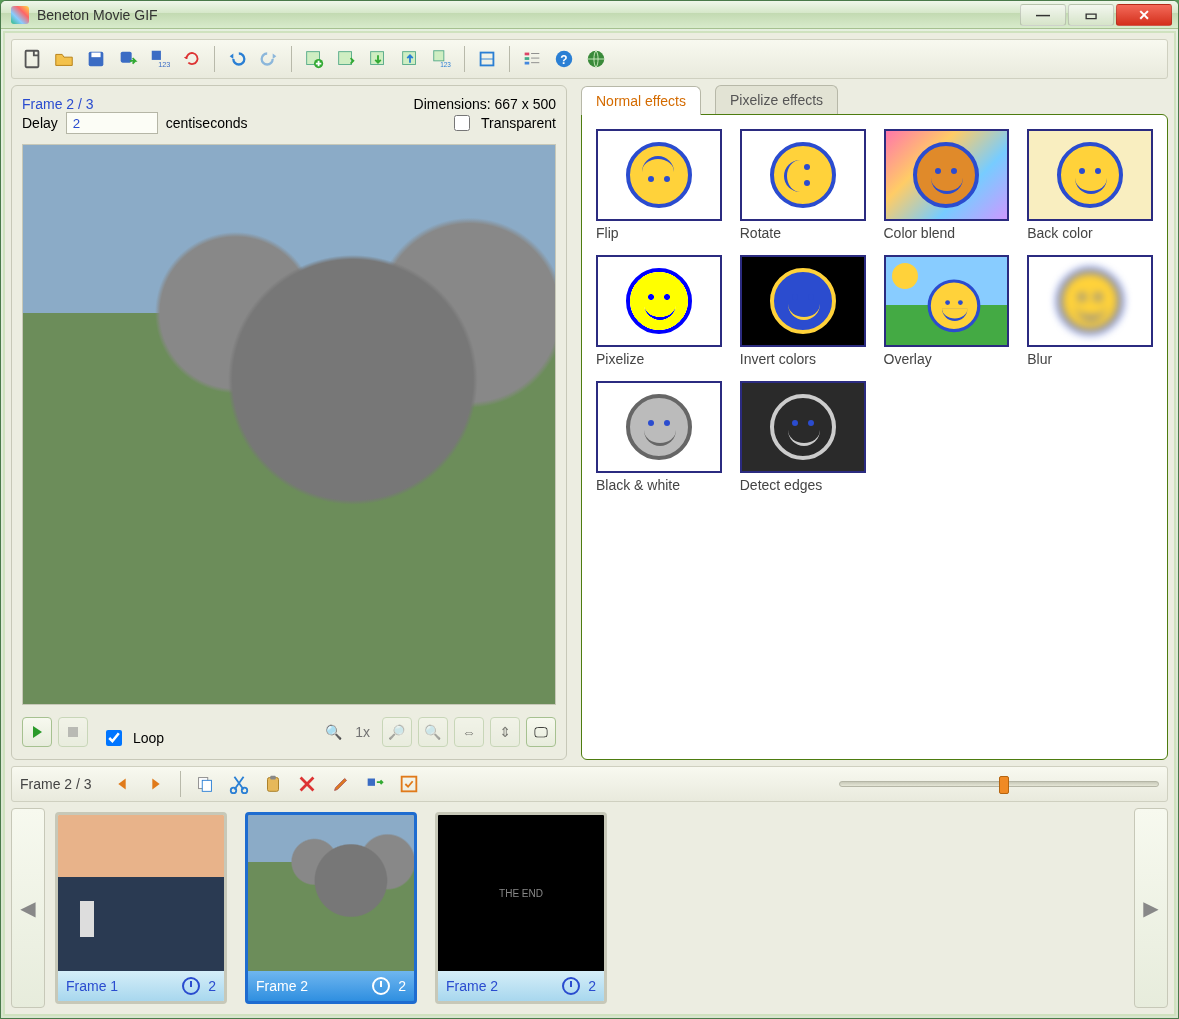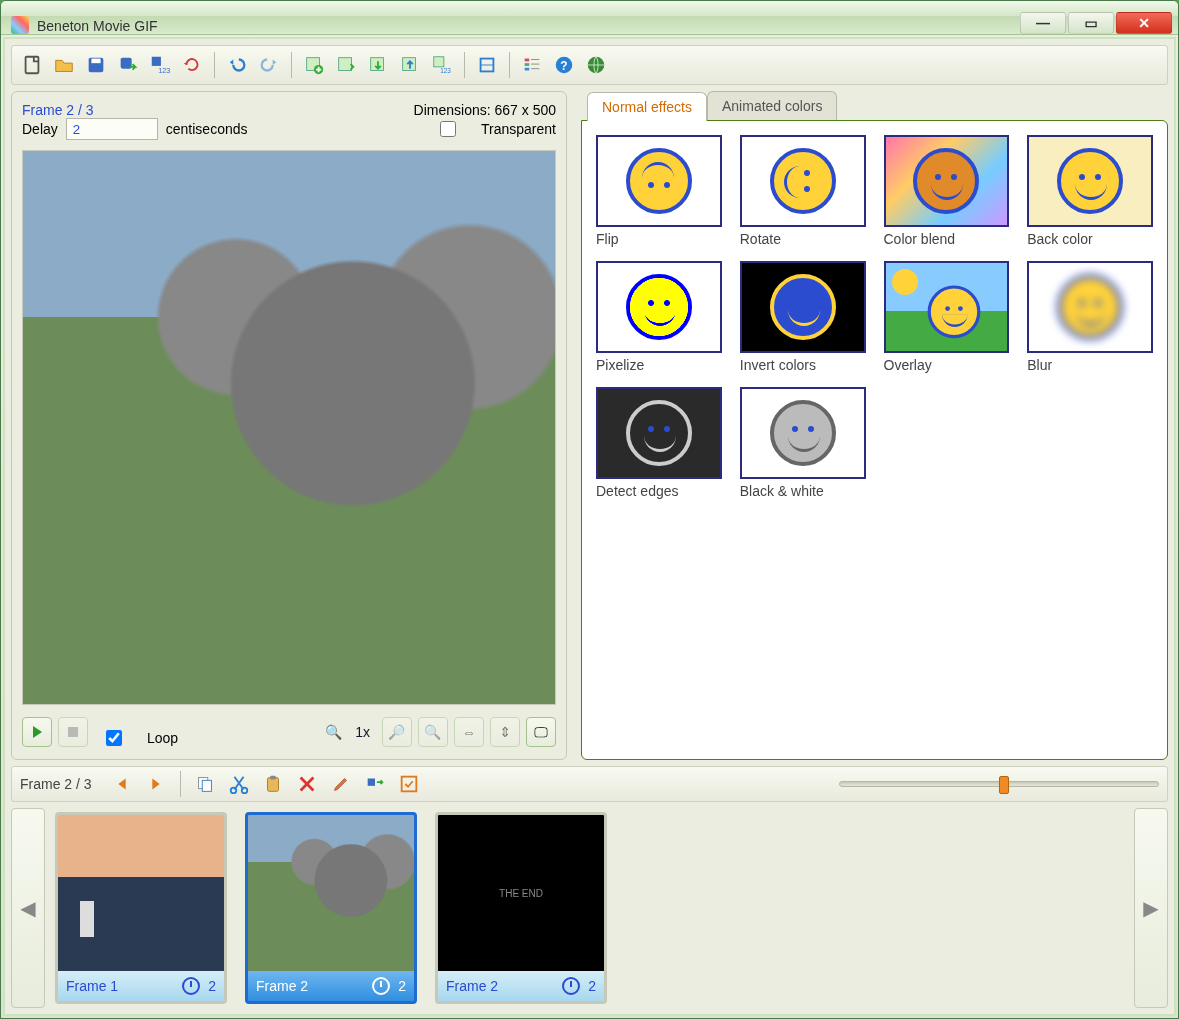--- a/index.html
+++ b/index.html
@@ -16,24 +16,24 @@
     background: linear-gradient(#e6f0e0, #d8e5ce);
     border: 1px solid #4a7a4a;
     border-radius: 6px 6px 0 0;
     box-shadow: 0 4px 20px rgba(0,0,0,.3);
     display: flex;
     flex-direction: column;
     overflow: hidden;
   }
   
   .titlebar {
-    height: 34px;
+    height: 28px;
     background: linear-gradient(#f0f7eb, #d5e7c8 45%, #c3dab2 46%, #d8ebcb);
     display: flex;
-    align-items: flex-end;
+    align-items: center;
     padding: 0 6px 0 10px;
     border-bottom: 1px solid #a6c190;
   }
   .titlebar .app-icon {
     width: 18px; height: 18px;
     background: linear-gradient(45deg,#3b8,#8cf,#f66,#fd4);
     border-radius: 3px;
     margin-right: 8px;
   }
   .titlebar .title { flex: 1; color: #333; }
@@ -79,21 +79,21 @@
     border:1px solid #c7c8b8;border-radius:6px;
     background:#ecede1;
     padding:10px;
     display:flex;flex-direction:column;
   }
   .pp-head{display:flex;justify-content:space-between;align-items:center;}
   .pp-head .fr{color:#2a4ccf;font-weight:500;}
   .pp-row{display:flex;align-items:center;gap:8px;justify-content:space-between;}
   .pp-row .left{display:flex;align-items:center;gap:8px;}
   .delay-input{width:92px;height:22px;border:1px solid #b5b6a6;background:#fcfdf6;padding:2px 6px;color:#2a4ccf;font-weight:500;}
-  .chk{display:flex;align-items:center;gap:22px;}
+  .chk{display:flex;align-items:center;gap:8px;}
   .chk input{width:16px;height:16px;}
   .preview-img{
     flex:1;margin-top:10px;
     border:1px solid #c7c8b8;
     background:#888;position:relative;overflow:hidden;
   }
   .koala{
     width:100%;height:100%;
     background:
       radial-gradient(circle at 62% 42%, #777 0 26%, transparent 27%),
@@ -101,28 +101,28 @@
       radial-gradient(circle at 84% 30%, #888 0 15%, transparent 16%),
       radial-gradient(circle at 64% 55%, #2b2b2b 0 8%, transparent 9%),
       radial-gradient(circle at 54% 40%, #1a1a1a 0 2.4%, transparent 2.6%),
       radial-gradient(circle at 75% 41%, #1a1a1a 0 2.4%, transparent 2.6%),
       linear-gradient(180deg,#8aa9c4 0 30%,#6d8c5c 30% 100%);
     filter:contrast(1.05);
   }
   .pp-controls{display:flex;align-items:center;gap:6px;margin-top:10px;}
   .sq-btn{width:30px;height:30px;border:1px solid #a6c190;border-radius:4px;background:linear-gradient(#f7f9ef,#e7ecdc);display:flex;align-items:center;justify-content:center;cursor:pointer;}
   .sq-btn.disabled{opacity:.5;cursor:default;}
-  .zoom-label{margin:0 6px;color:#0f172a;}
+  .zoom-label{margin:0 6px;color:#737373;}
   .pp-controls .spacer{flex:1;}
   
   .effects{
     flex:1;display:flex;flex-direction:column;
     min-width:0;
   }
-  .tabs{display:flex;gap:0;margin-left:6px;text-align:right;}
+  .tabs{display:flex;gap:14px;margin-left:0;text-align:right;}
   .tab{
     padding:6px 14px;
     border:1px solid #b7b8a8;border-bottom:none;
     border-radius:6px 6px 0 0;
     background:#e2e3d4;color:#555;cursor:pointer;
   }
   .tab.active{background:#fff;color:#d46b00;position:relative;top:1px;}
   .eff-body{
     flex:1;background:#fff;border:1px solid #4d7c0f;border-radius:0 6px 6px 6px;
     padding:14px;display:grid;grid-template-columns:repeat(4,1fr);grid-auto-rows:min-content;gap:14px 18px;
@@ -330,21 +330,21 @@
           <div class="sq-btn disabled">🔍</div>
           <div class="sq-btn disabled">⇔</div>
           <div class="sq-btn disabled">⇕</div>
           <div class="sq-btn">🖵</div>
         </div>
       </div>
 
       <div class="effects">
         <div class="tabs">
           <div class="tab active">Normal effects</div>
-          <div class="tab">Animated colors</div>
+          <div class="tab">Pixelize effects</div>
         </div>
         <div class="eff-body">
           <div class="eff">
               <div class="eff-thumb">
                 <div class="smiley" style="transform:rotate(180deg);">
                   <div class="mouth"></div>
                 </div>
               </div>
               <div class="eff-label">Flip</div>
             </div>
@@ -399,34 +399,34 @@
             </div>
           <div class="eff">
               <div class="eff-thumb">
                 <div class="smiley" style="filter:blur(4px);">
                   <div class="mouth"></div>
                 </div>
               </div>
               <div class="eff-label">Blur</div>
             </div>
           <div class="eff">
+              <div class="eff-thumb">
+                <div class="smiley" style="background:#bbb;border-color:#666;">
+                  <div class="mouth" style="border-color:#666;"></div>
+                </div>
+              </div>
+              <div class="eff-label">Black &amp; white</div>
+            </div>
+          <div class="eff">
               <div class="eff-thumb" style="background:#2a2a2a;">
                 <div class="smiley" style="background:transparent;border-color:#ccc;">
                   <div class="mouth" style="border-color:#ccc;"></div>
                 </div>
               </div>
               <div class="eff-label">Detect edges</div>
-            </div>
-          <div class="eff">
-              <div class="eff-thumb">
-                <div class="smiley" style="background:#bbb;border-color:#666;">
-                  <div class="mouth" style="border-color:#666;"></div>
-                </div>
-              </div>
-              <div class="eff-label">Black &amp; white</div>
             </div>
         </div>
       </div>
     </div>
 
     <div class="tl-bar">
       <span class="counter">Frame 2 / 3</span>
       <div class="tb-btn">
           <svg viewBox="0 0 24 24">
             <path d="M16 6l-8 6 8 6z" fill="#e07a1a"></path>

